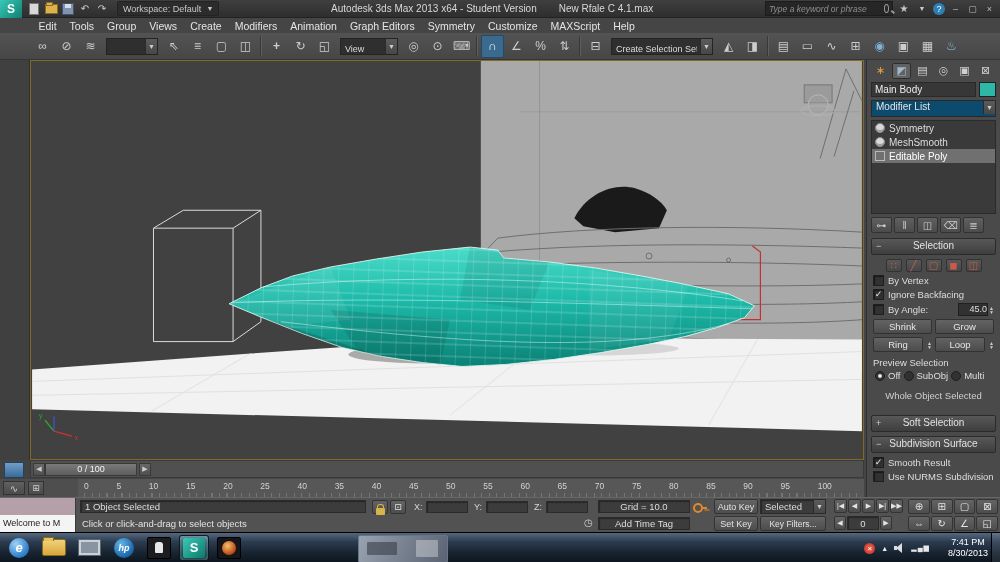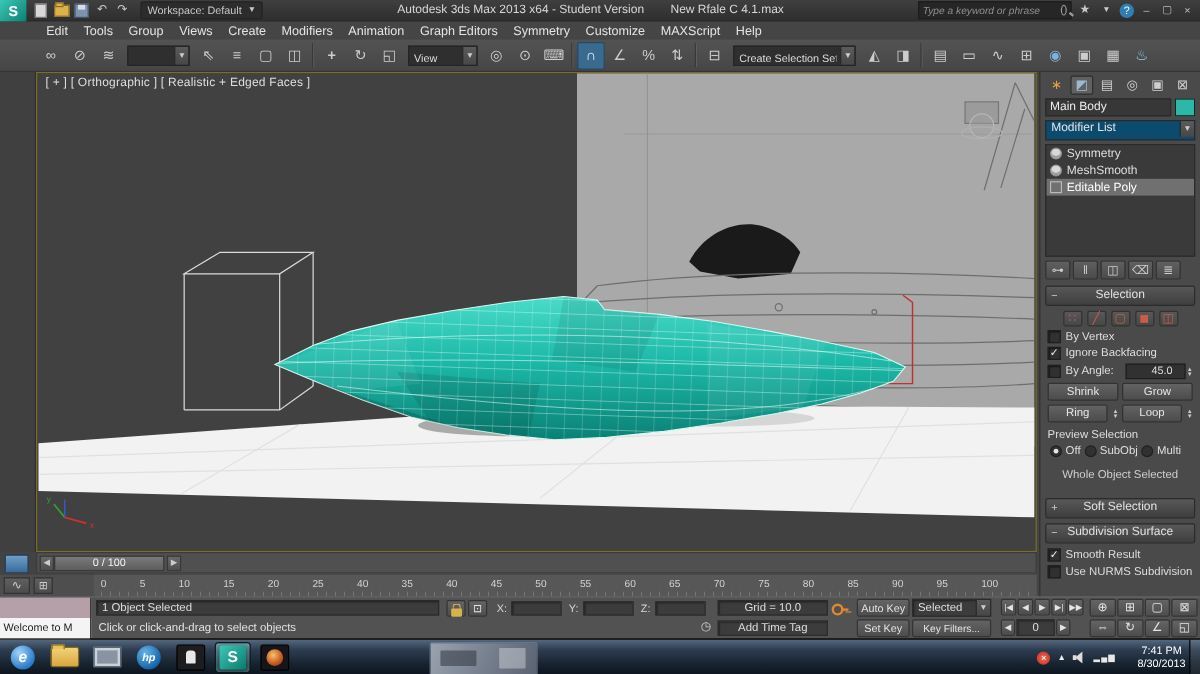--- a/index.html
+++ b/index.html
@@ -82,21 +82,21 @@
            border-radius:2px;font-size:10px;color:#e2e2e2;text-align:center;line-height:14px;margin:4px 0;}
   .rollout .pm{position:absolute;left:4px;top:0;font-size:9px;color:#cfcfcf;}
   .subobj-row{display:flex;gap:4px;justify-content:center;margin:3px 0;}
   .soicon{width:16px;height:13px;display:flex;align-items:center;justify-content:center;color:#c95c48;font-size:10px;
           background:linear-gradient(#585858,#474747);border:1px solid #323232;border-radius:2px;box-sizing:border-box;}
   .cbrow{display:flex;align-items:center;gap:4px;font-size:9.5px;color:#dedede;margin:3px 2px;}
   .cb{width:9px;height:9px;background:#313131;border:1px solid #1f1f1f;box-shadow:inset 1px 1px 1px #191919;
       font-size:9px;line-height:8px;color:#f0f0f0;text-align:center;flex:none;}
   .spinfield{margin-left:auto;display:flex;align-items:center;}
   .sf-val{width:28px;height:11px;background:#313131;border:1px solid #1f1f1f;font-size:9px;color:#ddd;
-          text-align:right;padding:0 10px;line-height:11px;}
+          text-align:right;padding:0 0;line-height:11px;}
   .spin{display:flex;flex-direction:column;font-size:5px;line-height:4px;color:#ccc;margin-left:1px;}
   .btn2{display:flex;gap:3px;margin:3px 2px;align-items:center;}
   .cpbtn{flex:1;height:15px;background:linear-gradient(#636363,#4c4c4c);border:1px solid #323232;border-radius:2px;
          font-size:9.5px;color:#e6e6e6;text-align:center;line-height:14px;box-sizing:border-box;}
   .cp-label{font-size:9.5px;color:#dedede;margin:5px 2px 2px;}
   .radio-row{display:flex;gap:3px;margin:2px 4px;font-size:9.5px;align-items:center;color:#dedede;}
   .radio{width:8px;height:8px;border-radius:50%;background:#313131;border:1px solid #1f1f1f;position:relative;flex:none;}
   .radio.sel::after{content:"";position:absolute;inset:2px;background:#e6e6e6;border-radius:50%;}
   .ritem{display:flex;align-items:center;gap:3px;}
   .cp-status{text-align:center;color:#cfcfcf;font-size:9.5px;margin:9px 0 14px;}
@@ -377,21 +377,20 @@
       </g>
 
       <g>
         <line x1="22" y1="372" x2="40" y2="377" stroke="#d03030" stroke-width="1.5"></line>
         <line x1="22" y1="372" x2="13" y2="361" stroke="#30a030" stroke-width="1.5"></line>
         <line x1="22" y1="372" x2="22" y2="357" stroke="#3858d0" stroke-width="1.2"></line>
         <text x="43" y="381" font-size="7" fill="#d03030">x</text>
         <text x="7" y="359" font-size="7" fill="#30a030">y</text>
       </g>
     </svg>
-    <div class="vp-label">[ + ] [ Orthographic ] [ Realistic + Edged Faces ]</div>
   </div>
 
   <div class="abs cpanel">
     <div class="cp-tabs">
       <span class="cp-tab" style="color:#e8a33d;">∗</span>
       <span class="cp-tab active" style="color:#9db8cf;">◩</span>
       <span class="cp-tab">▤</span>
       <span class="cp-tab">◎</span>
       <span class="cp-tab">▣</span>
       <span class="cp-tab">⊠</span>

